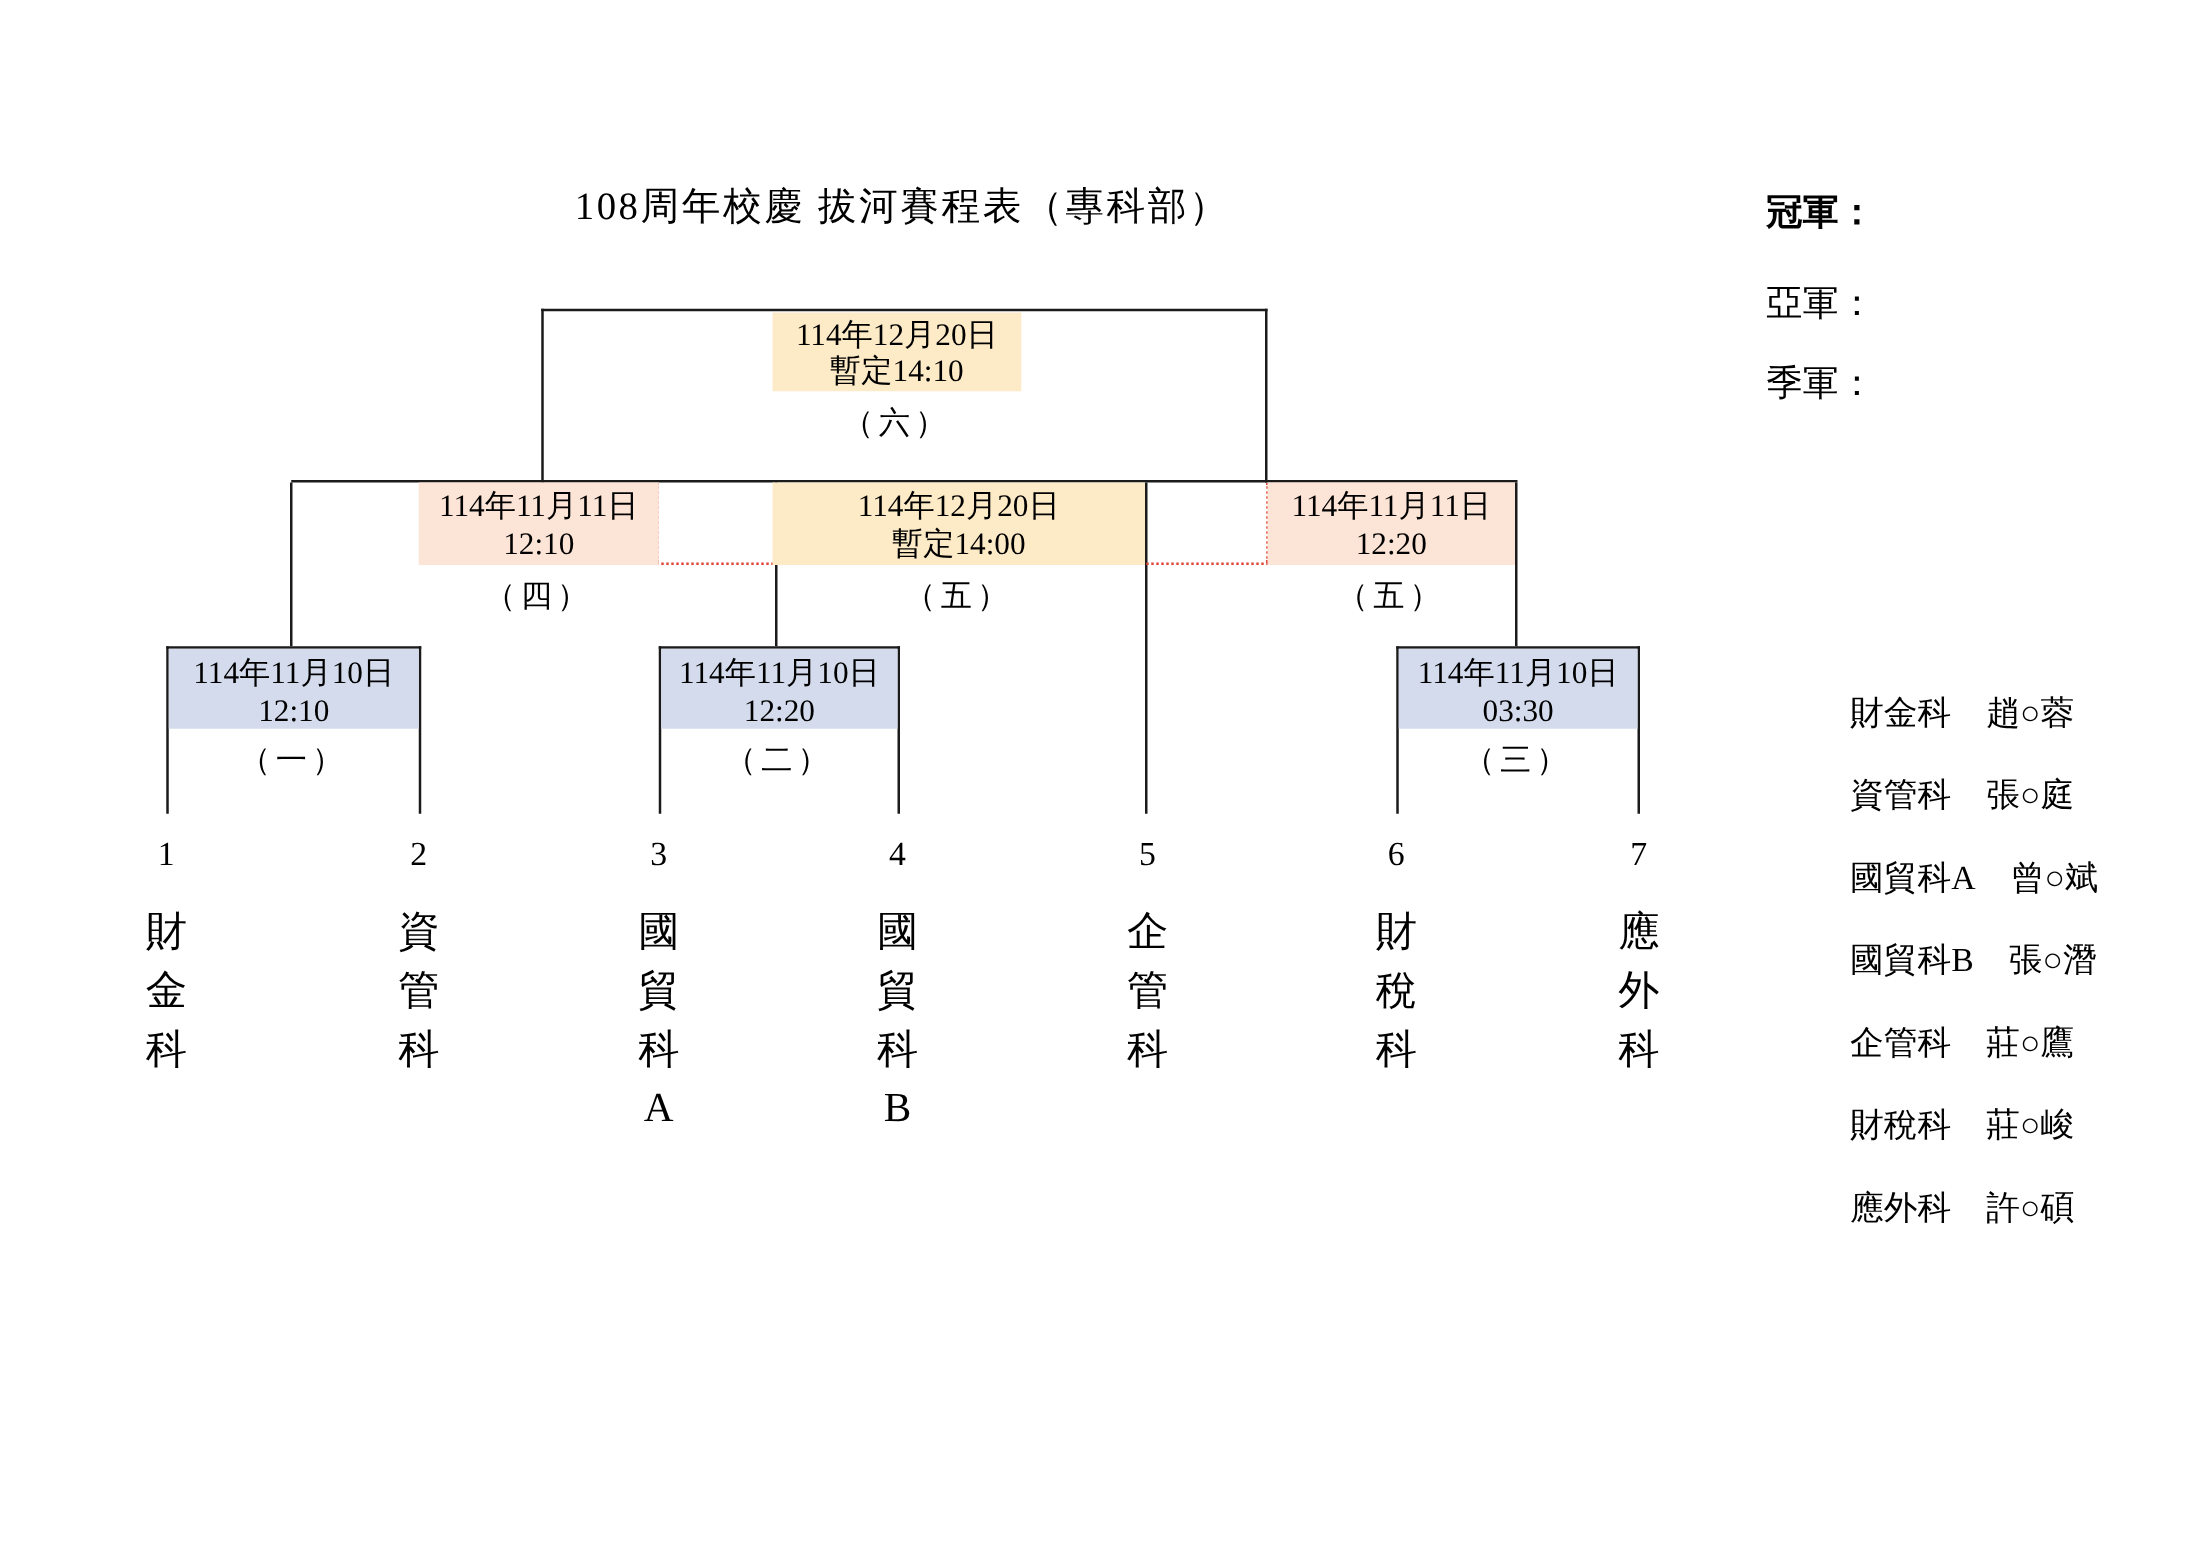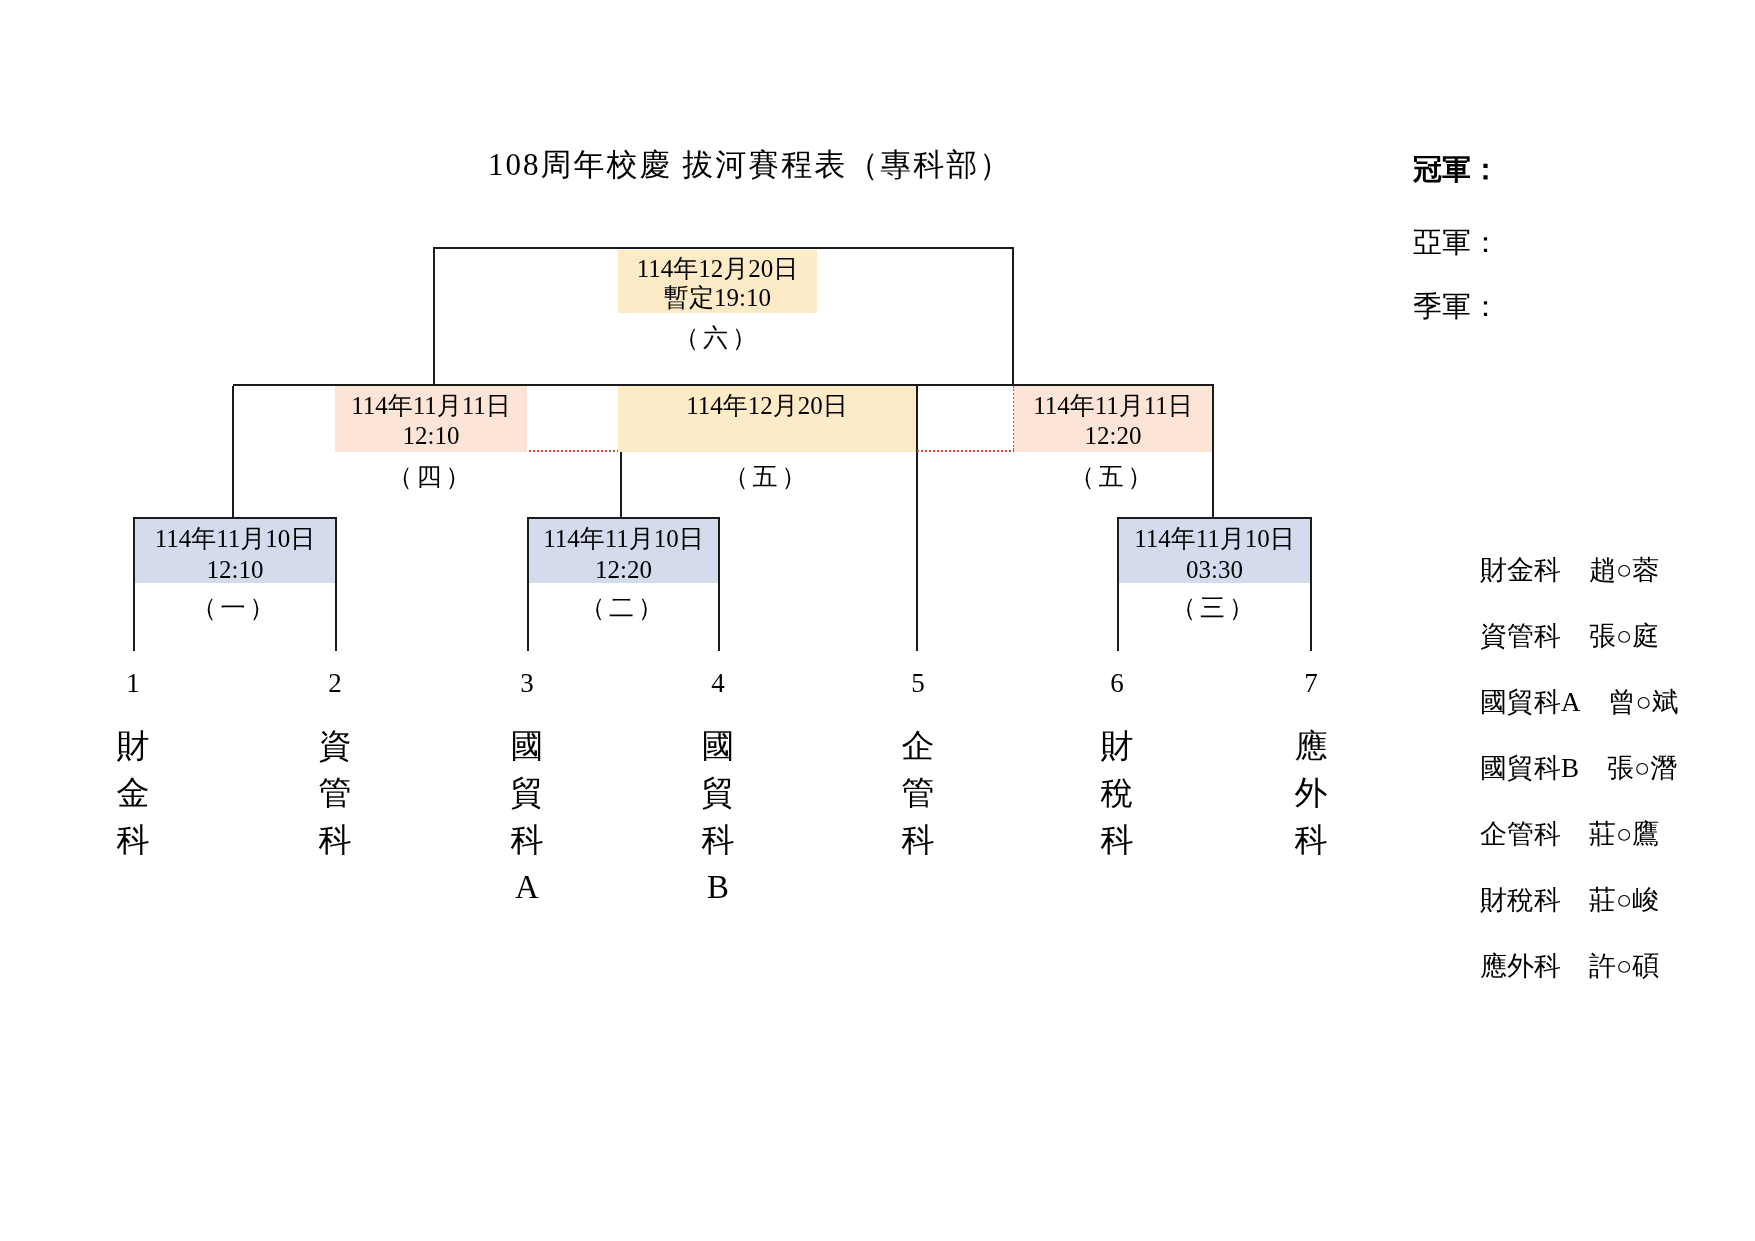--- a/index.html
+++ b/index.html
@@ -11,21 +11,21 @@
   :root{
     --first-round-fill:#d3dbec;
     --semi-fill:#fce4d6;
     --tentative-fill:#fdeac7;
     --dotted-line:#e0493b;
     --line:#1b1b1b;
   }
   .abs{position:absolute;}
   .page-title{
     top:144px;left:722px;transform:translateX(-50%);
-    font-size:31px;letter-spacing:2px;white-space:nowrap;margin-left:28px;
+    font-size:31px;letter-spacing:2px;white-space:nowrap;
   }
   .ranking{left:1413px;font-size:29px;white-space:nowrap;}
   
   .hline{height:2px;background:var(--line);}
   .vline{width:2px;background:var(--line);}
   .dline-v{width:0;border-left:2px dotted var(--dotted-line);}
   .dline-h{height:0;border-top:2px dotted var(--dotted-line);}
   
   .r1box{
     top:517px;height:134px;box-sizing:border-box;
@@ -73,36 +73,37 @@
 <div class="abs vline" style="left:1212px;top:386px;height:131px;"></div>
 <div class="abs vline" style="left:916px;top:386px;height:265px;"></div>
 
 <div class="abs dline-v" style="left:525px;top:386px;height:64px;"></div>
 <div class="abs dline-h" style="left:525px;top:450px;width:490px;"></div>
 <div class="abs dline-v" style="left:1013px;top:386px;height:64px;"></div>
 
 <div class="abs finalbox" style="left:618px;width:199px;">
   <div class="fillF">
     <div>114年12月20日</div>
-    <div>暫定19:10</div>
+    <div>暫定14:10</div>
   </div>
   <div class="mlabel">（六）</div>
 </div>
 
 <div class="abs r2box" style="left:335px;width:192px;">
   <div class="fill2 pink">
     <div>114年11月11日</div>
     <div>12:10</div>
   </div>
   <div class="mlabel">（四）</div>
 </div>
 
 <div class="abs r2box" style="left:618px;width:298px;">
   <div class="fill2 yellow">
     <div>114年12月20日</div>
+    <div>暫定14:00</div>
   </div>
   <div class="mlabel">（五）</div>
 </div>
 
 <div class="abs r2box" style="left:1014px;width:198px;">
   <div class="fill2 pink">
     <div>114年11月11日</div>
     <div>12:20</div>
   </div>
   <div class="mlabel">（五）</div>

